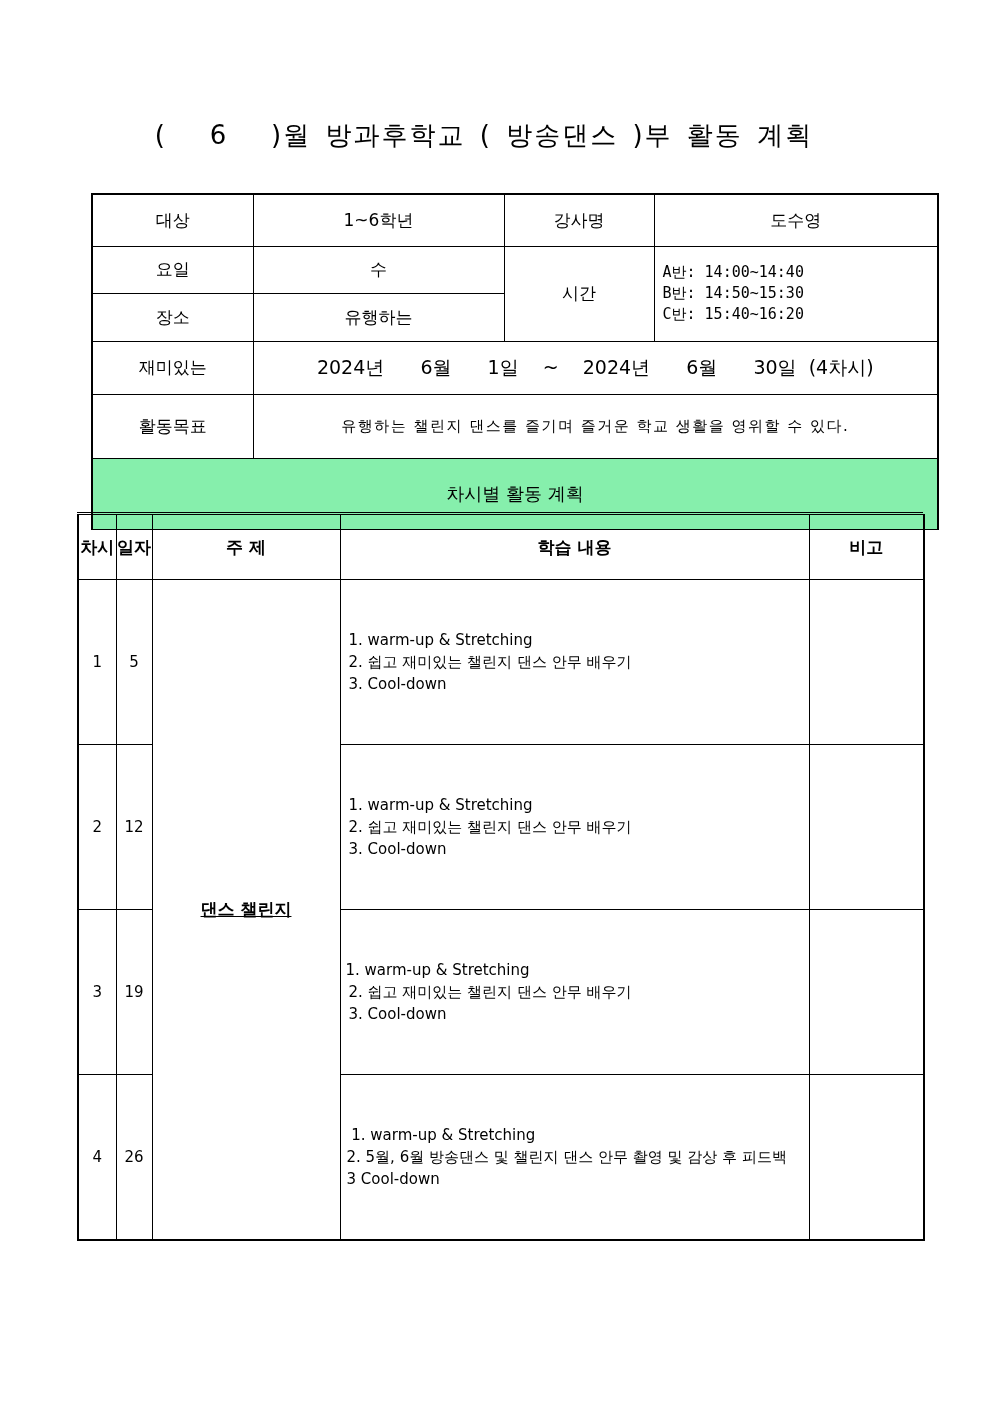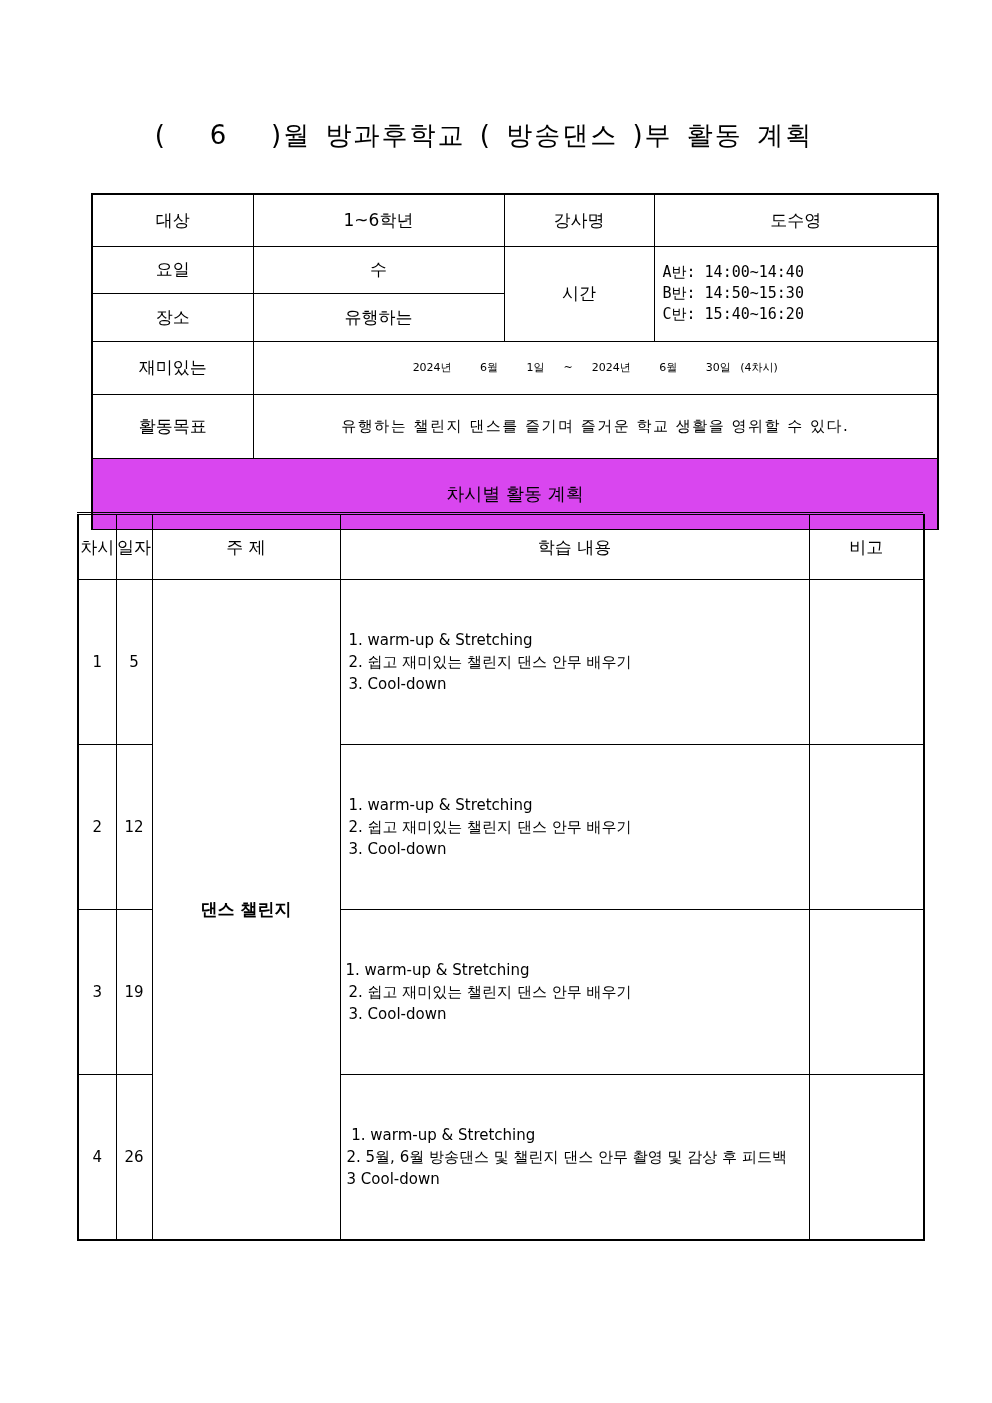--- a/index.html
+++ b/index.html
@@ -10,30 +10,30 @@
       font-family: "DejaVu Sans", sans-serif;
       white-space: pre;
     }
     table { border-collapse: collapse; table-layout: fixed; position: absolute; }
     td { border: 1px solid #000; text-align: center; vertical-align: middle; padding: 0; font-size: 17px; }
     #info { left: 91px; top: 193px; width: 846px; border: 2px solid #000; border-bottom: none; padding-left: 48px; }
     #info td.first { border-left: none; }
     #info td.last { border-right: none; }
     .time-lines { text-align: left; padding-left: 8px; font-size: 15px; line-height: 21px; font-family: "DejaVu Sans Mono", monospace; margin-left: 16px; }
     .goal { font-weight: normal; font-size: 15px; letter-spacing: 1.5px; }
-    .period { font-size: 11px; word-spacing: 6px; }
-    .band { background: #d946ef; font-size: 18px; height: 70px; border-left: none !important; border-right: none !important; }
+    .period { font-size: 19px; word-spacing: 6px; }
+    .band { background: #86efac; font-size: 18px; height: 70px; border-left: none !important; border-right: none !important; }
     #sched { left: 77px; top: 514px; width: 846px; border: 2px solid #000; border-top: 1px solid #000; }
     #sched td.first { border-left: none; }
     #sched td.last { border-right: none; text-align: center; }
-    .hdr td { height: 64px; font-size: 17px; }
+    .hdr td { height: 64px; font-size: 17px; font-weight: bold; }
     .row td { height: 164px; }
     .content { text-align: left; padding-left: 8px; font-size: 15px; line-height: 22px; margin-left: 21px; }
     .content div { white-space: pre; }
-    .topic { font-weight: bold; font-size: 17px; }
+    .topic { font-weight: bold; font-size: 17px; text-decoration: underline; }
     .num { font-size: 15px; }
     .sep { position: absolute; left: 77px; top: 512px; width: 846px; height: 0; border-top: 1px solid #000; }
   </style>
 </head>
 <body>
 
 <div class="title">(   6   )월 방과후학교 ( 방송댄스 )부 활동 계획</div>
 
 <table id="info">
   <colgroup>

